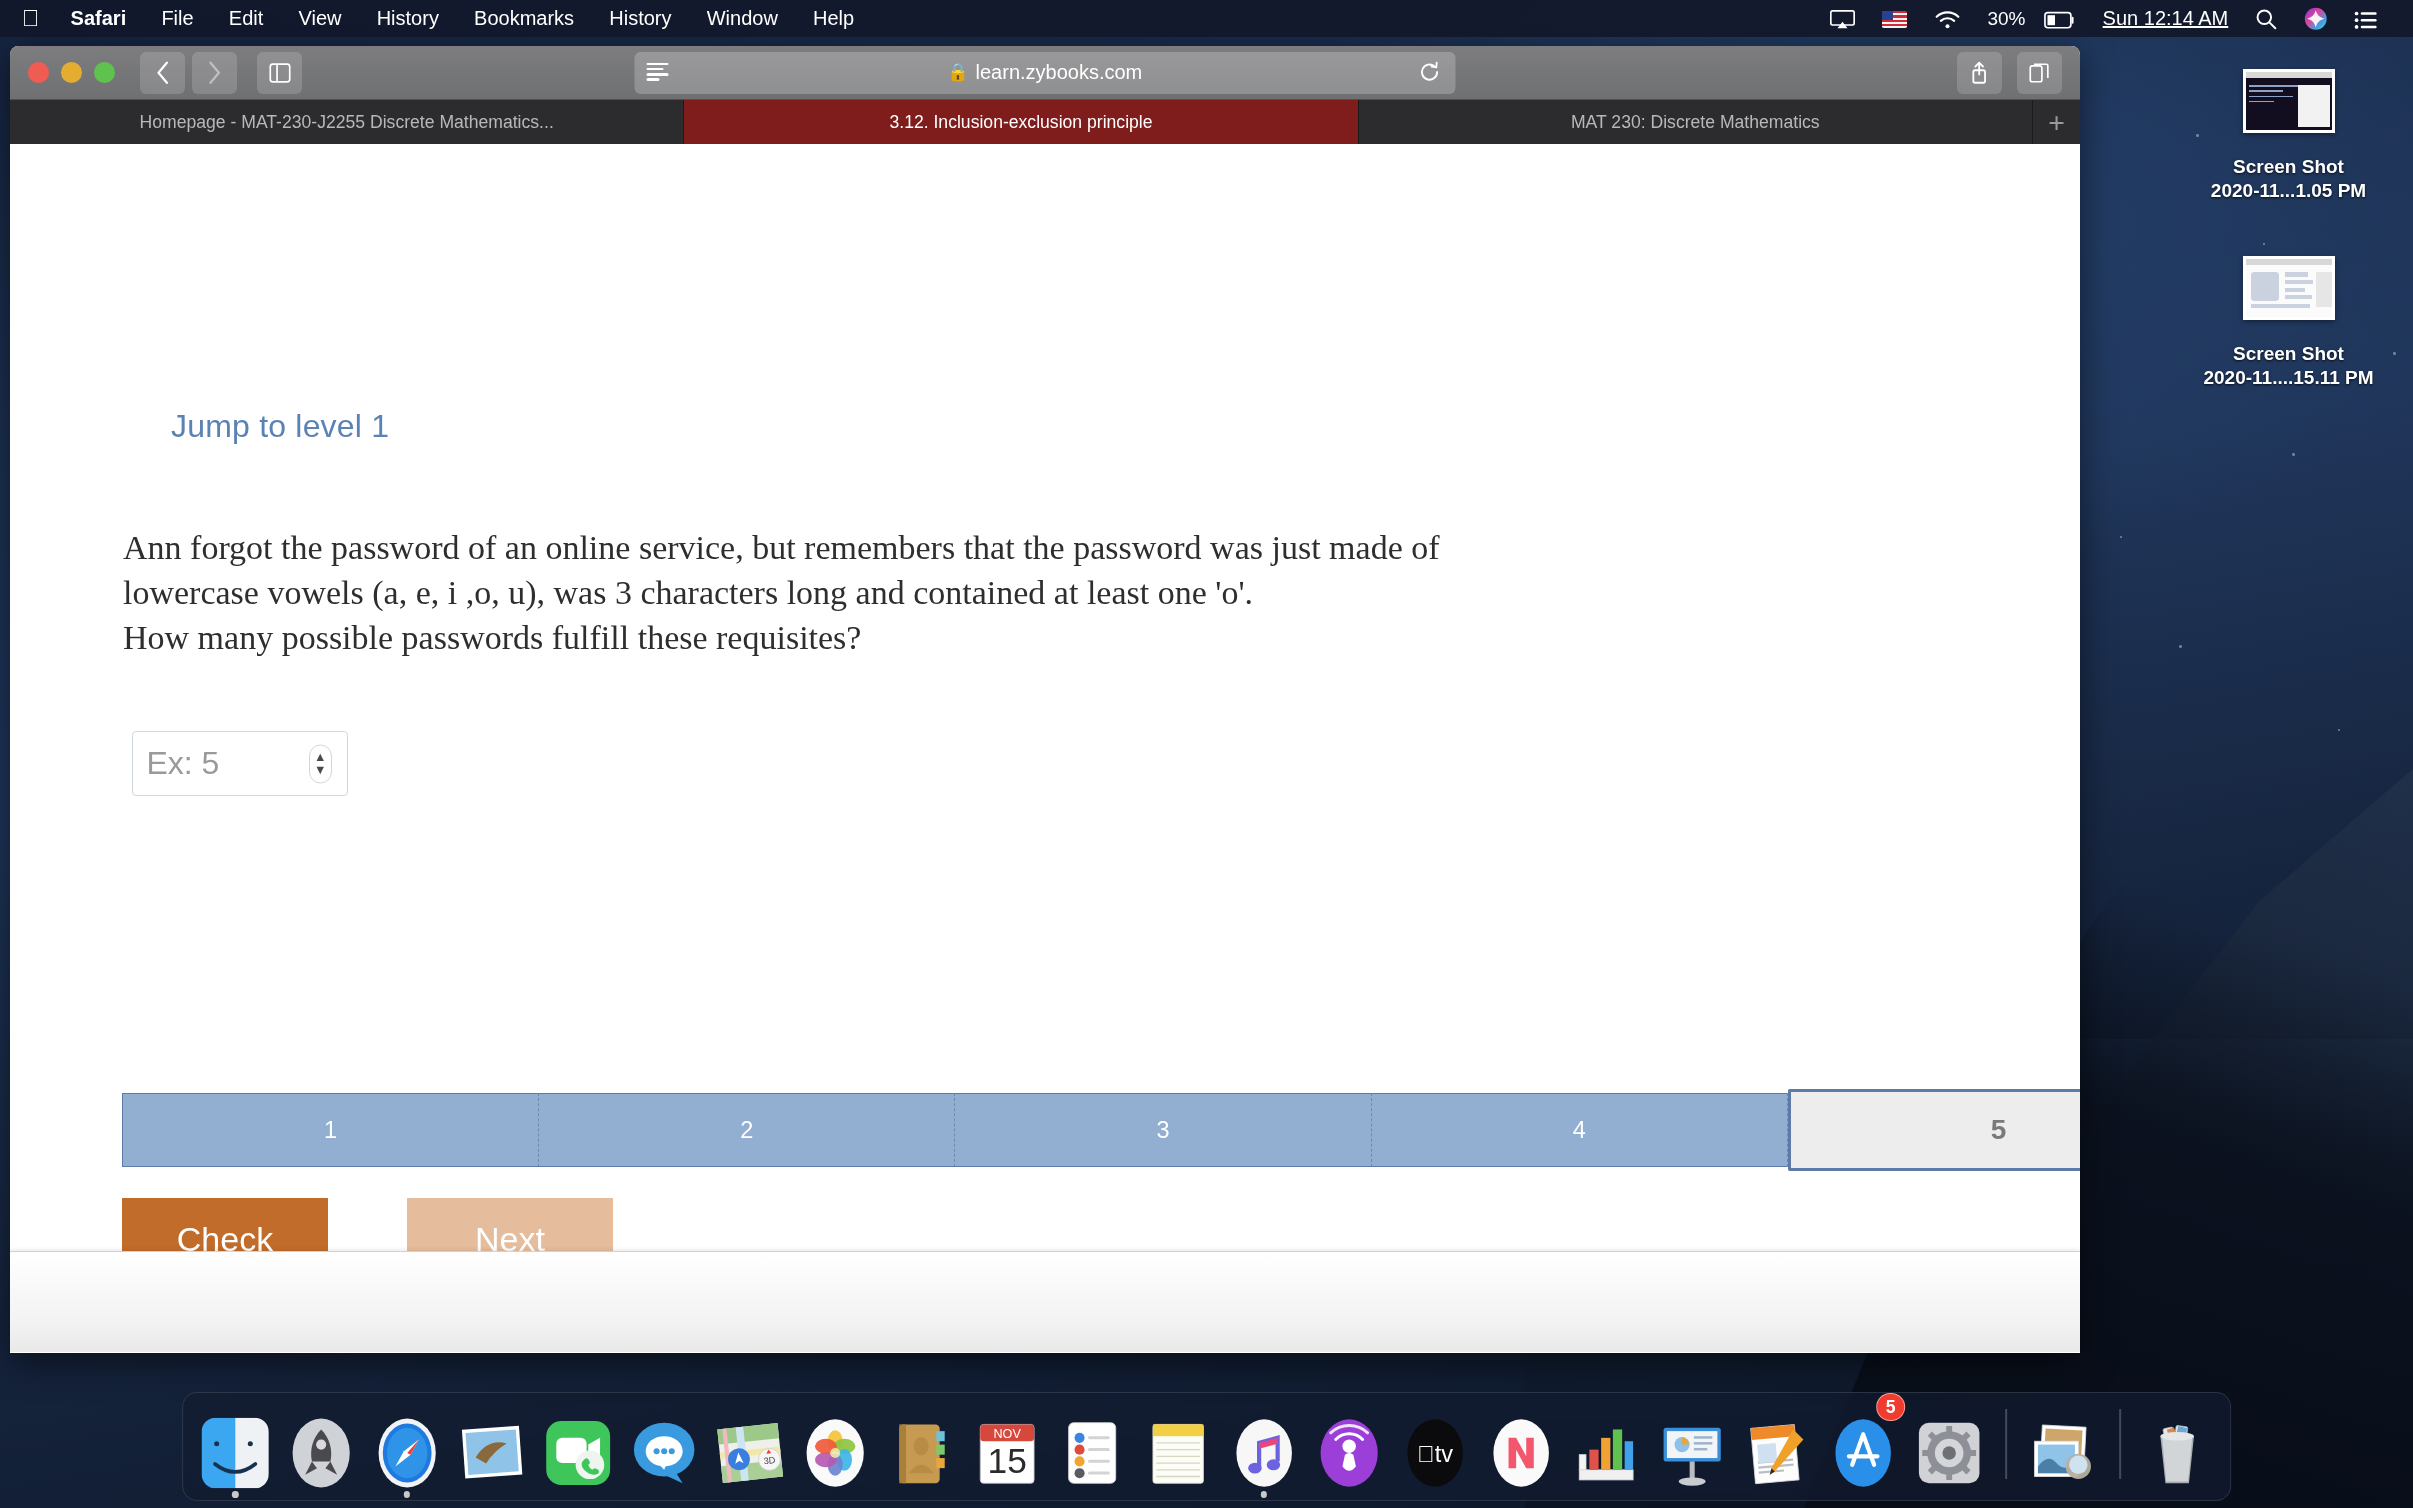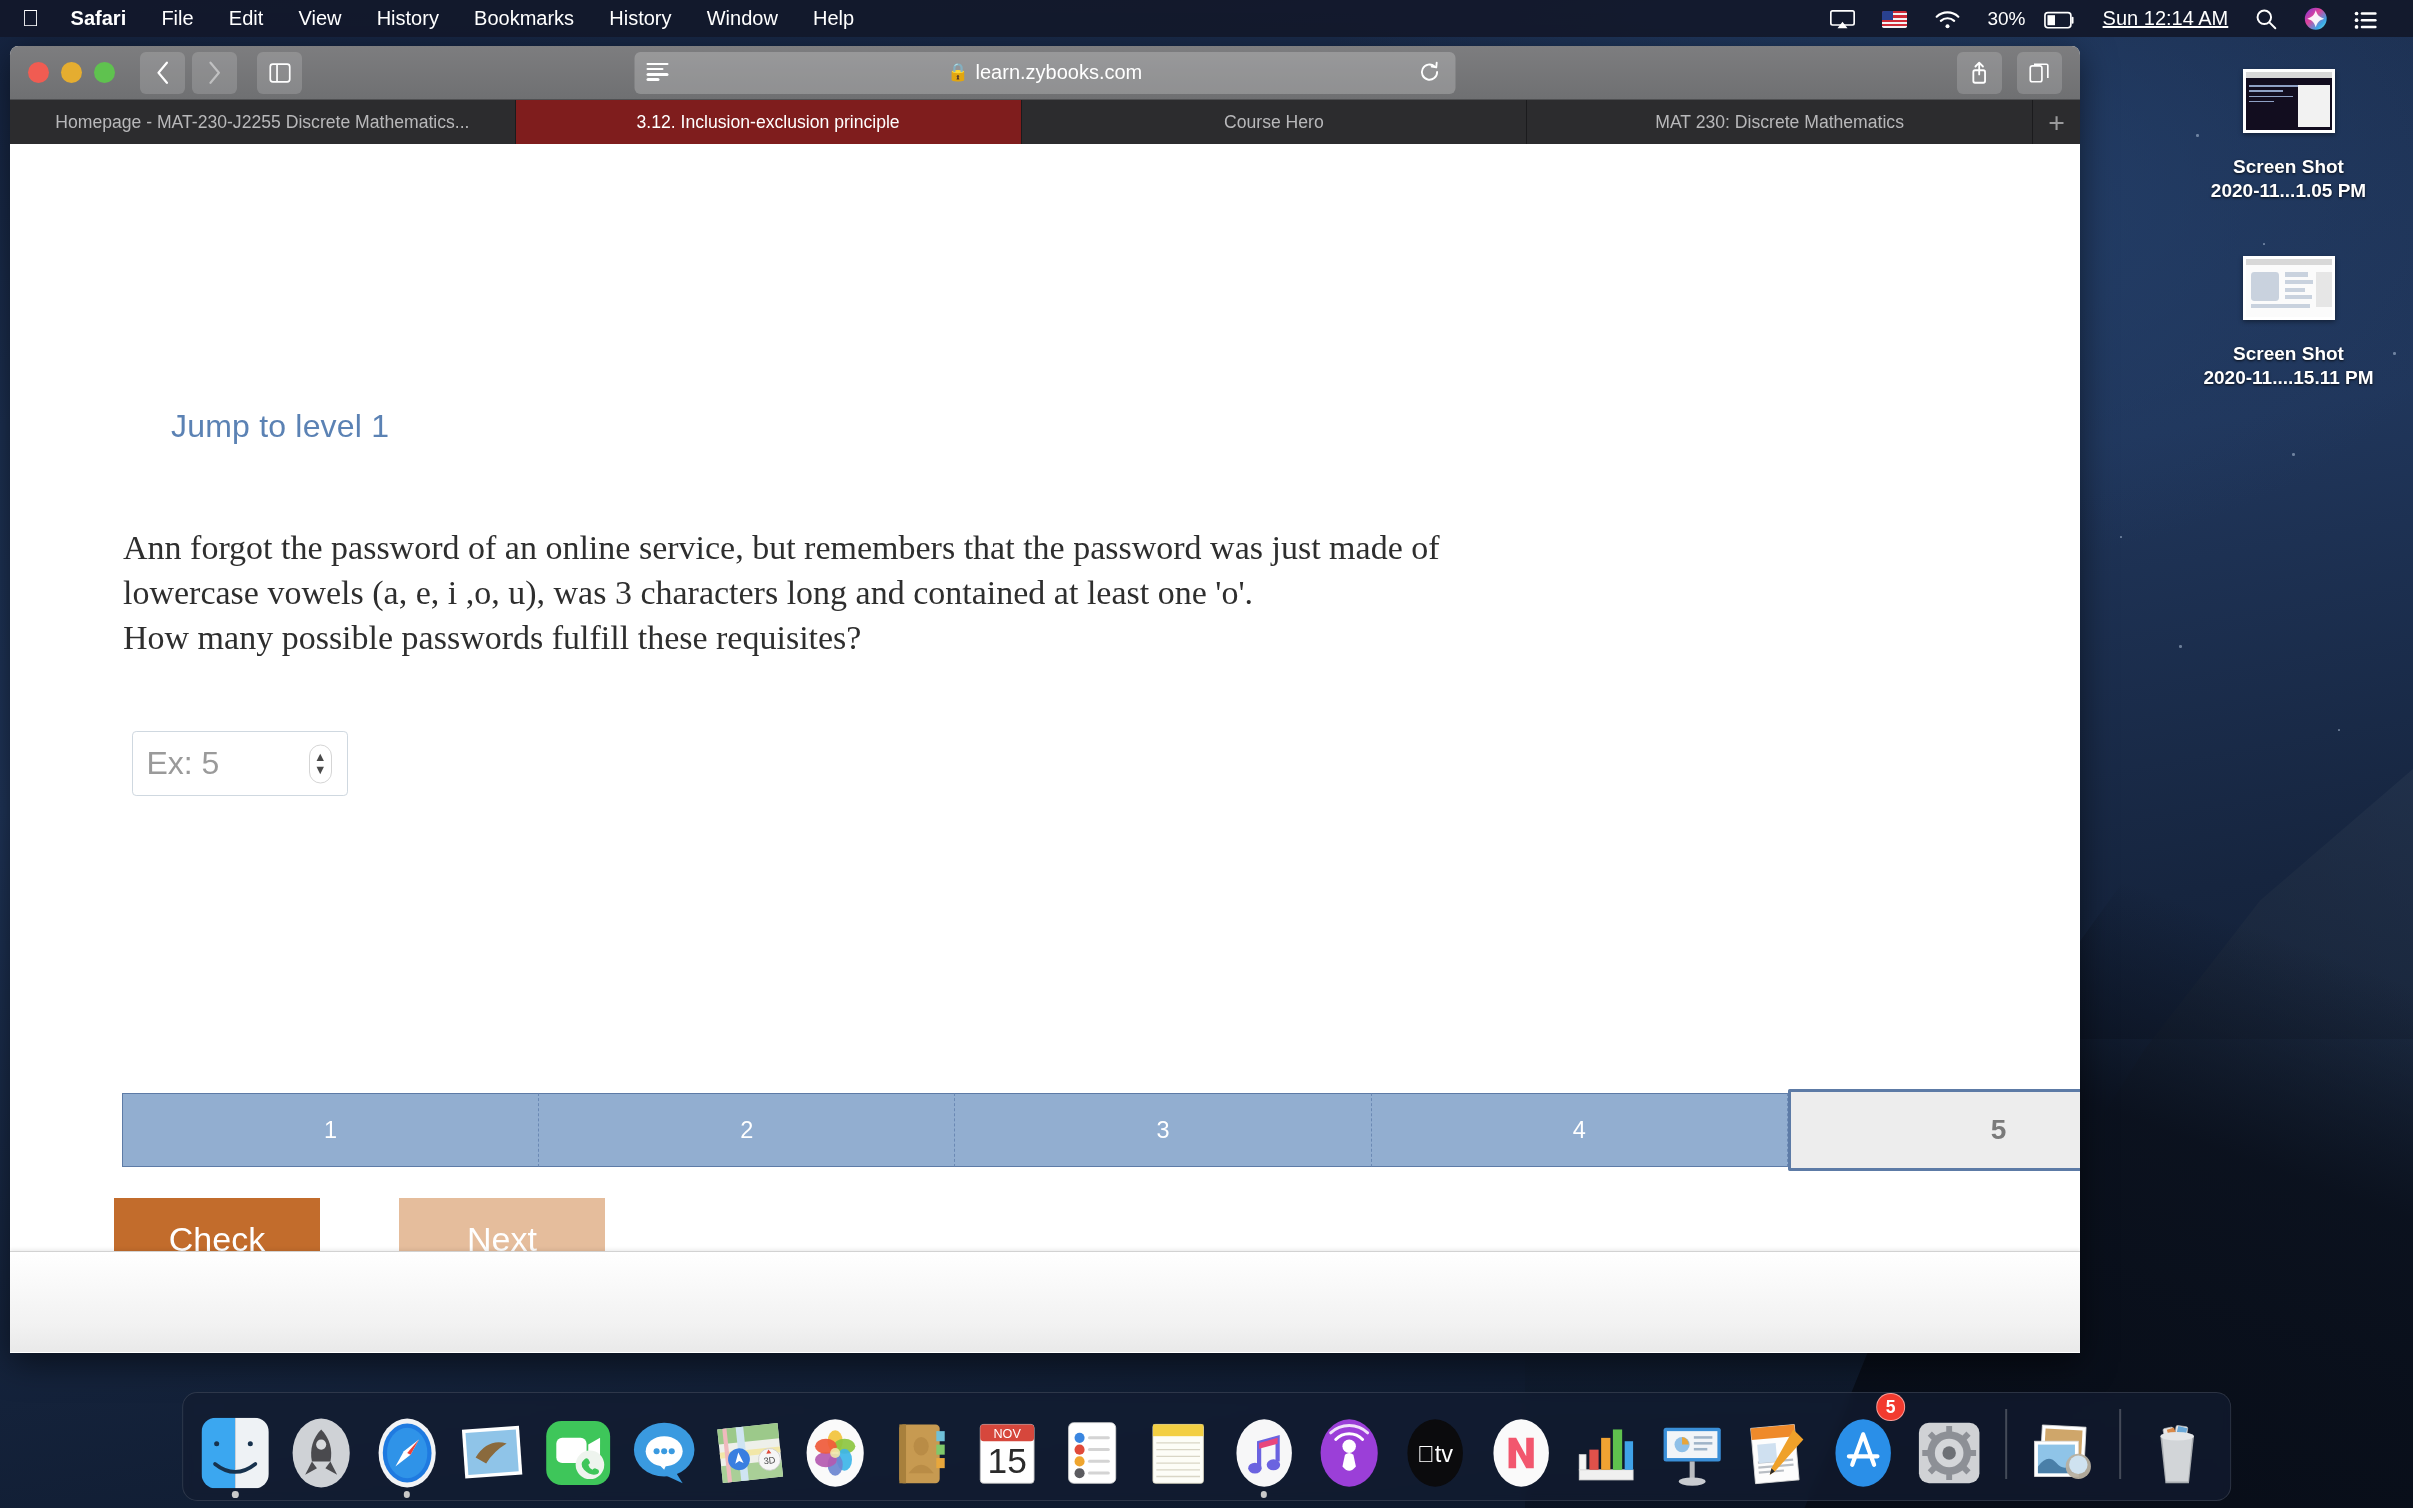--- a/index.html
+++ b/index.html
@@ -163,21 +163,21 @@
   }
   .lvl:first-child { border-left:1.7px solid #5d7ba6; }
   .lvl.current {
     background:#ededed; color:#7a7a7a; font-weight:bold; font-size:28px;
     border:3.4px solid #5d7ba6; border-radius:1.7px;
     margin:-4.2px 0;
     z-index:3;
   }
 
   
-  #btnrow { position:absolute; left:104px; top:1054px; display:flex; gap:79px; }
+  #btnrow { position:absolute; left:112px; top:1054px; display:flex; gap:79px; }
   .btn {
     width:206px; height:82px; border:none; color:#fff; font-size:34px;
     display:flex; align-items:center; justify-content:center; cursor:pointer;
   }
   .btn.check { background:#c26c2c; }
   .btn.next { background:#e5bd9c; color:#fff; }
 
   
   #pagefooter {
     position:absolute; left:0; right:0; bottom:0; height:101px;
@@ -409,23 +409,20 @@
   </div>
 
   <div id="tabbar">
     <div class="tab">
         <span>Homepage - MAT-230-J2255 Discrete Mathematics...</span>
       </div>
     <div class="tab active">
         <span>3.12. Inclusion-exclusion principle</span>
       </div>
     <div class="tab">
-        <span>Course Hero</span>
-      </div>
-    <div class="tab">
         <span>MAT 230: Discrete Mathematics</span>
       </div>
     <div class="tab-plus">+</div>
   </div>
 
   <div id="page">
 
     <a id="jump" href="#" style="text-decoration:none">Jump to level 1</a>
 
     <div id="qtext">

